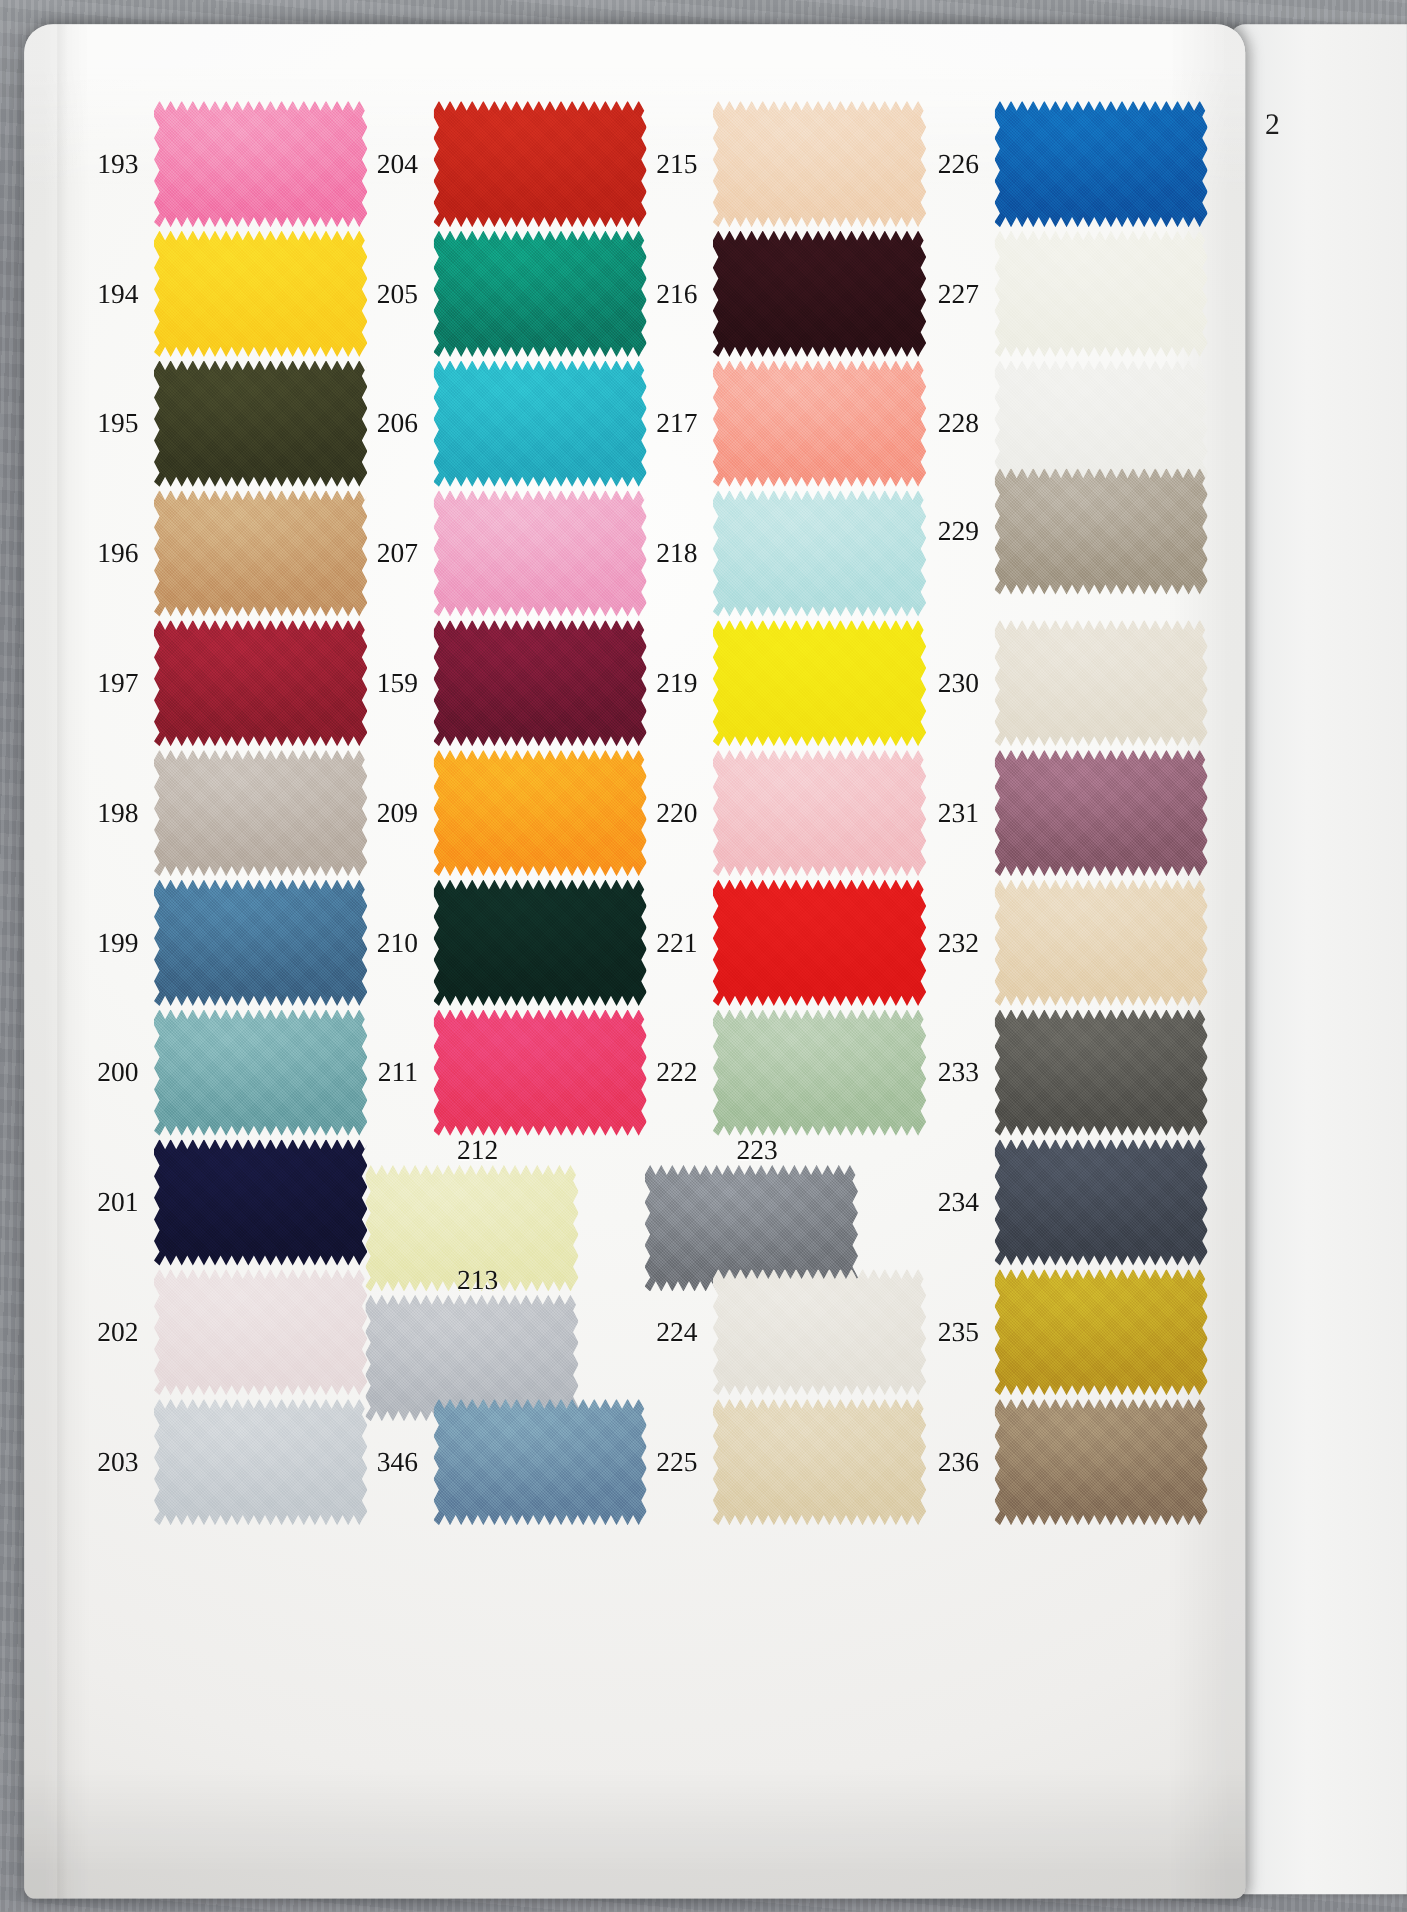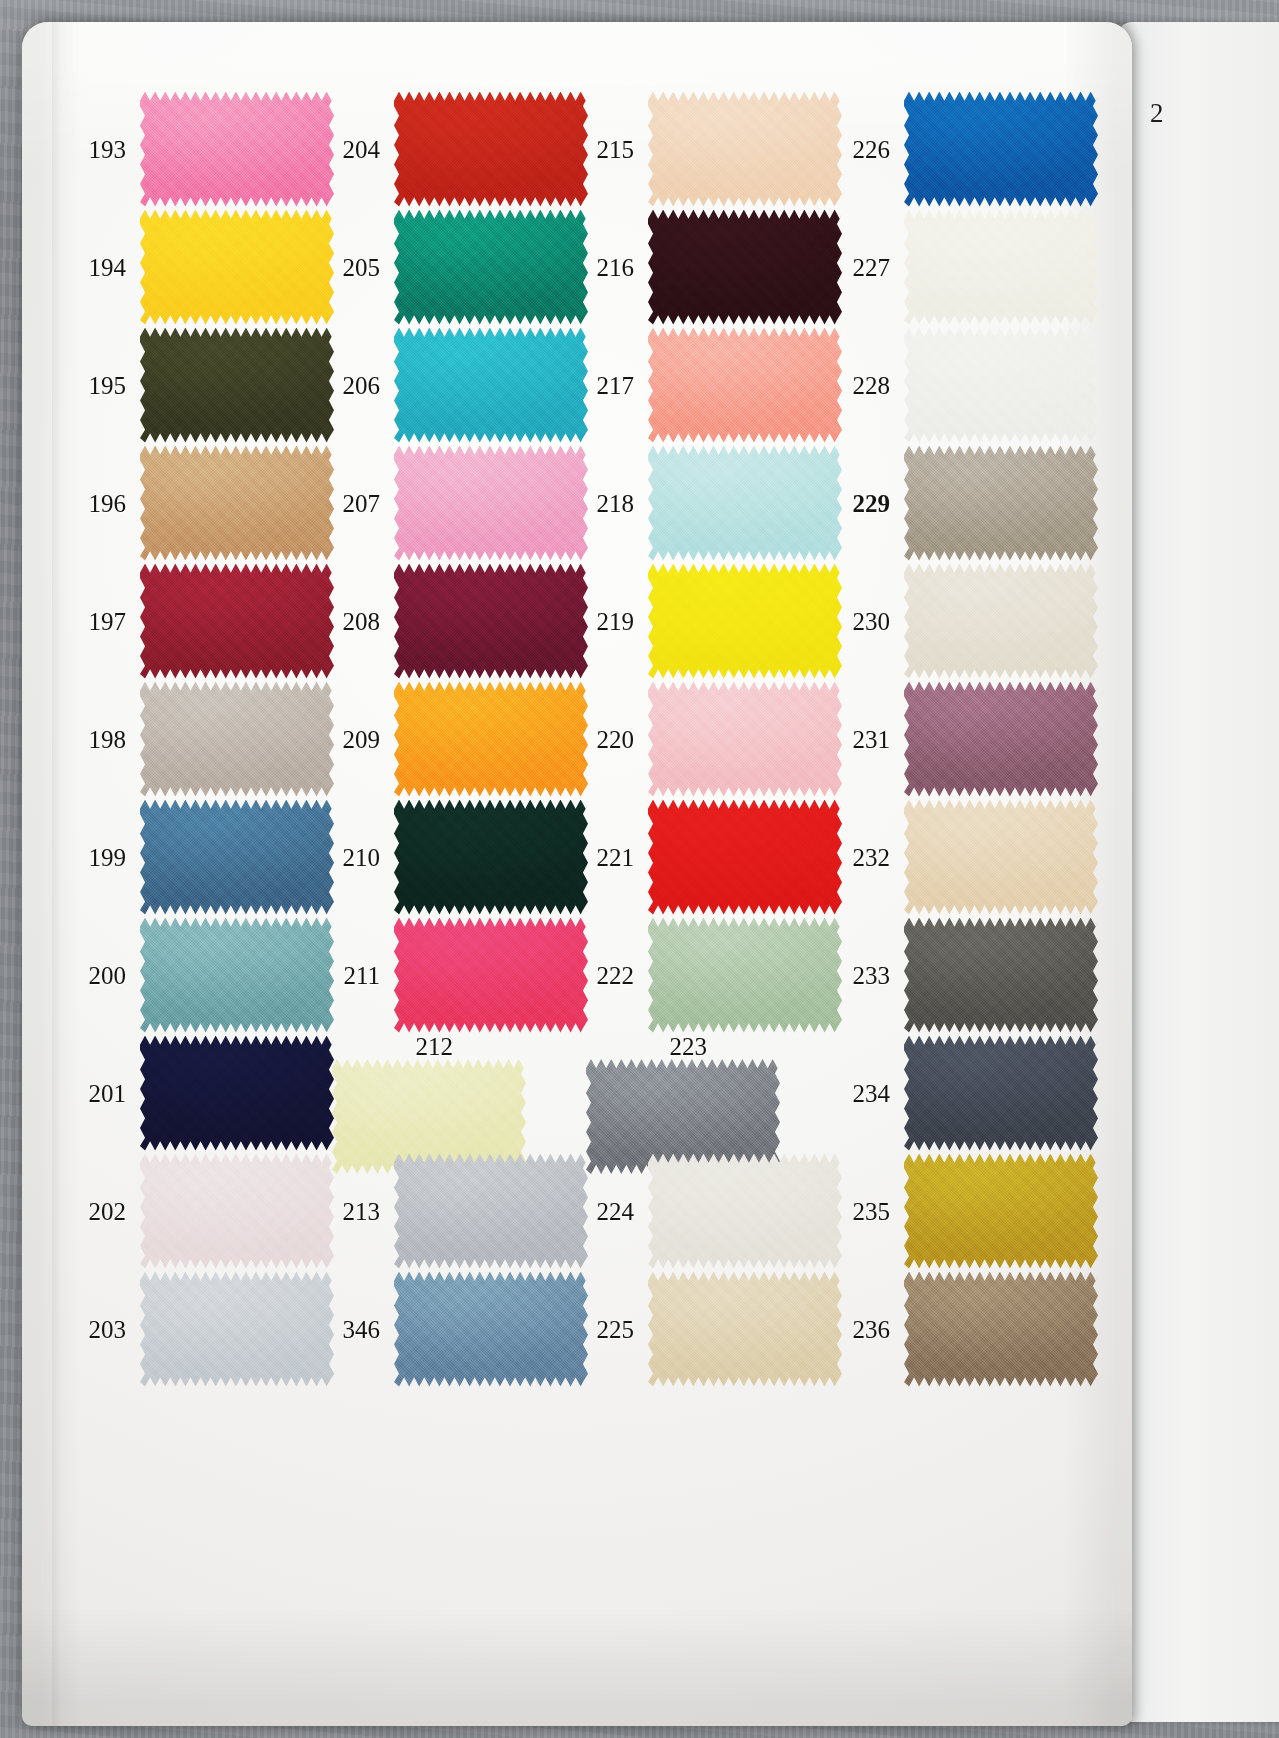--- a/index.html
+++ b/index.html
@@ -248,21 +248,21 @@
       <div class="cell" style="left: 296px; top: 422px; height: 118px;">
         <div class="swatch-num">207</div>
         <div class="chip-wrap">
           <div class="chip-shadow"></div>
           <div class="chip">
             <div class="chip-inner" title="rose-pink" style="background: rgb(239, 160, 196);"></div>
           </div>
         </div>
       </div>
       <div class="cell" style="left: 296px; top: 540px; height: 118px;">
-        <div class="swatch-num">208</div>
+        <div class="swatch-num">159</div>
         <div class="chip-wrap">
           <div class="chip-shadow"></div>
           <div class="chip">
             <div class="chip-inner" title="burgundy" style="background: rgb(107, 23, 48);"></div>
           </div>
         </div>
       </div>
       <div class="cell" style="left: 296px; top: 658px; height: 118px;">
         <div class="swatch-num">209</div>
         <div class="chip-wrap">
@@ -292,21 +292,21 @@
       </div>
       <div class="cell" style="left: 296px; top: 1012px; height: 118px; flex-direction: column;">
         <div class="swatch-num">212</div>
         <div class="chip-wrap">
           <div class="chip-shadow"></div>
           <div class="chip">
             <div class="chip-inner" title="pale-lemon" style="background: rgb(232, 232, 182);"></div>
           </div>
         </div>
       </div>
-      <div class="cell" style="left: 296px; top: 1130px; height: 118px;">
+      <div class="cell" style="left: 296px; top: 1130px; height: 118px; flex-direction: column;">
         <div class="swatch-num">213</div>
         <div class="chip-wrap">
           <div class="chip-shadow"></div>
           <div class="chip">
             <div class="chip-inner" title="cool-grey" style="background: rgb(184, 188, 194);"></div>
           </div>
         </div>
       </div>
       <div class="cell" style="left: 296px; top: 1248px; height: 118px;">
         <div class="swatch-num">346</div>
@@ -436,21 +436,21 @@
       </div>
       <div class="cell" style="left: 806px; top: 304px; height: 118px;">
         <div class="swatch-num">228</div>
         <div class="chip-wrap">
           <div class="chip-shadow"></div>
           <div class="chip">
             <div class="chip-inner" title="optic-white" style="background: rgb(238, 238, 234);"></div>
           </div>
         </div>
       </div>
-      <div class="cell" style="left: 806px; top: 422px; height: 118px; font-weight: bold;">
+      <div class="cell" style="left: 806px; top: 402px; height: 118px;">
         <div class="swatch-num">229</div>
         <div class="chip-wrap">
           <div class="chip-shadow"></div>
           <div class="chip">
             <div class="chip-inner" title="khaki-grey" style="background: rgb(167, 157, 140);"></div>
           </div>
         </div>
       </div>
       <div class="cell" style="left: 806px; top: 540px; height: 118px;">
         <div class="swatch-num">230</div>

